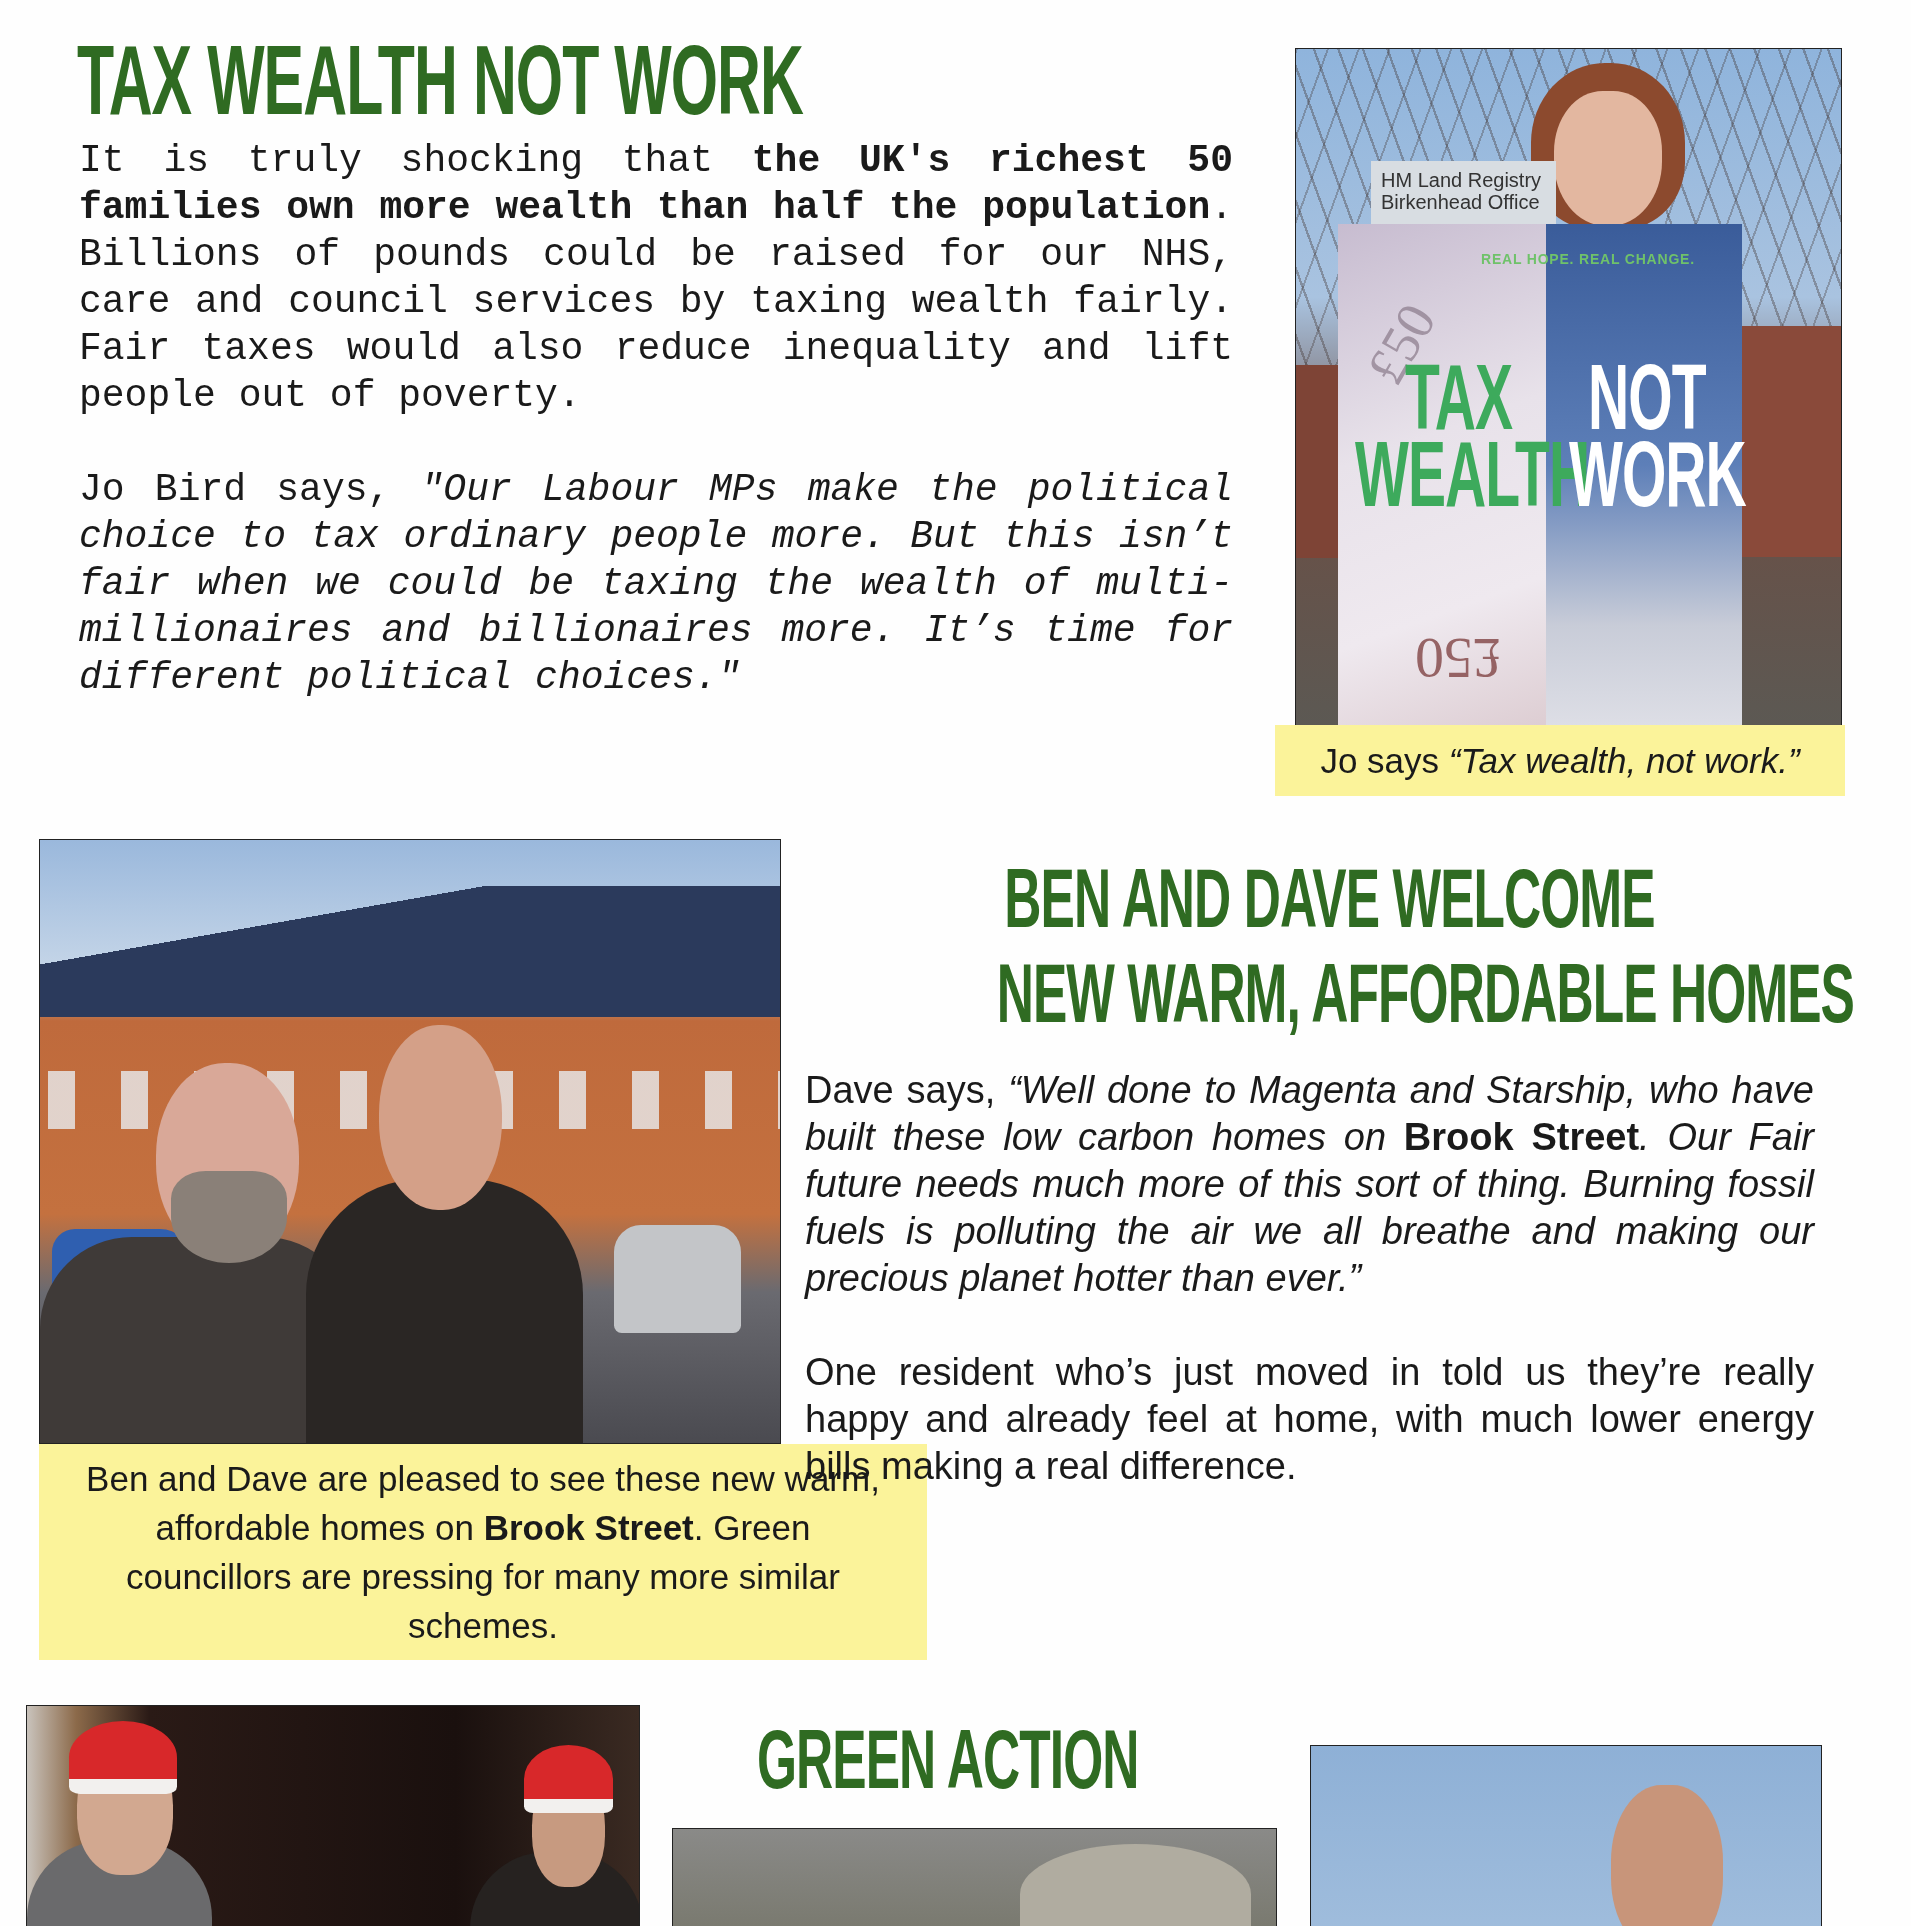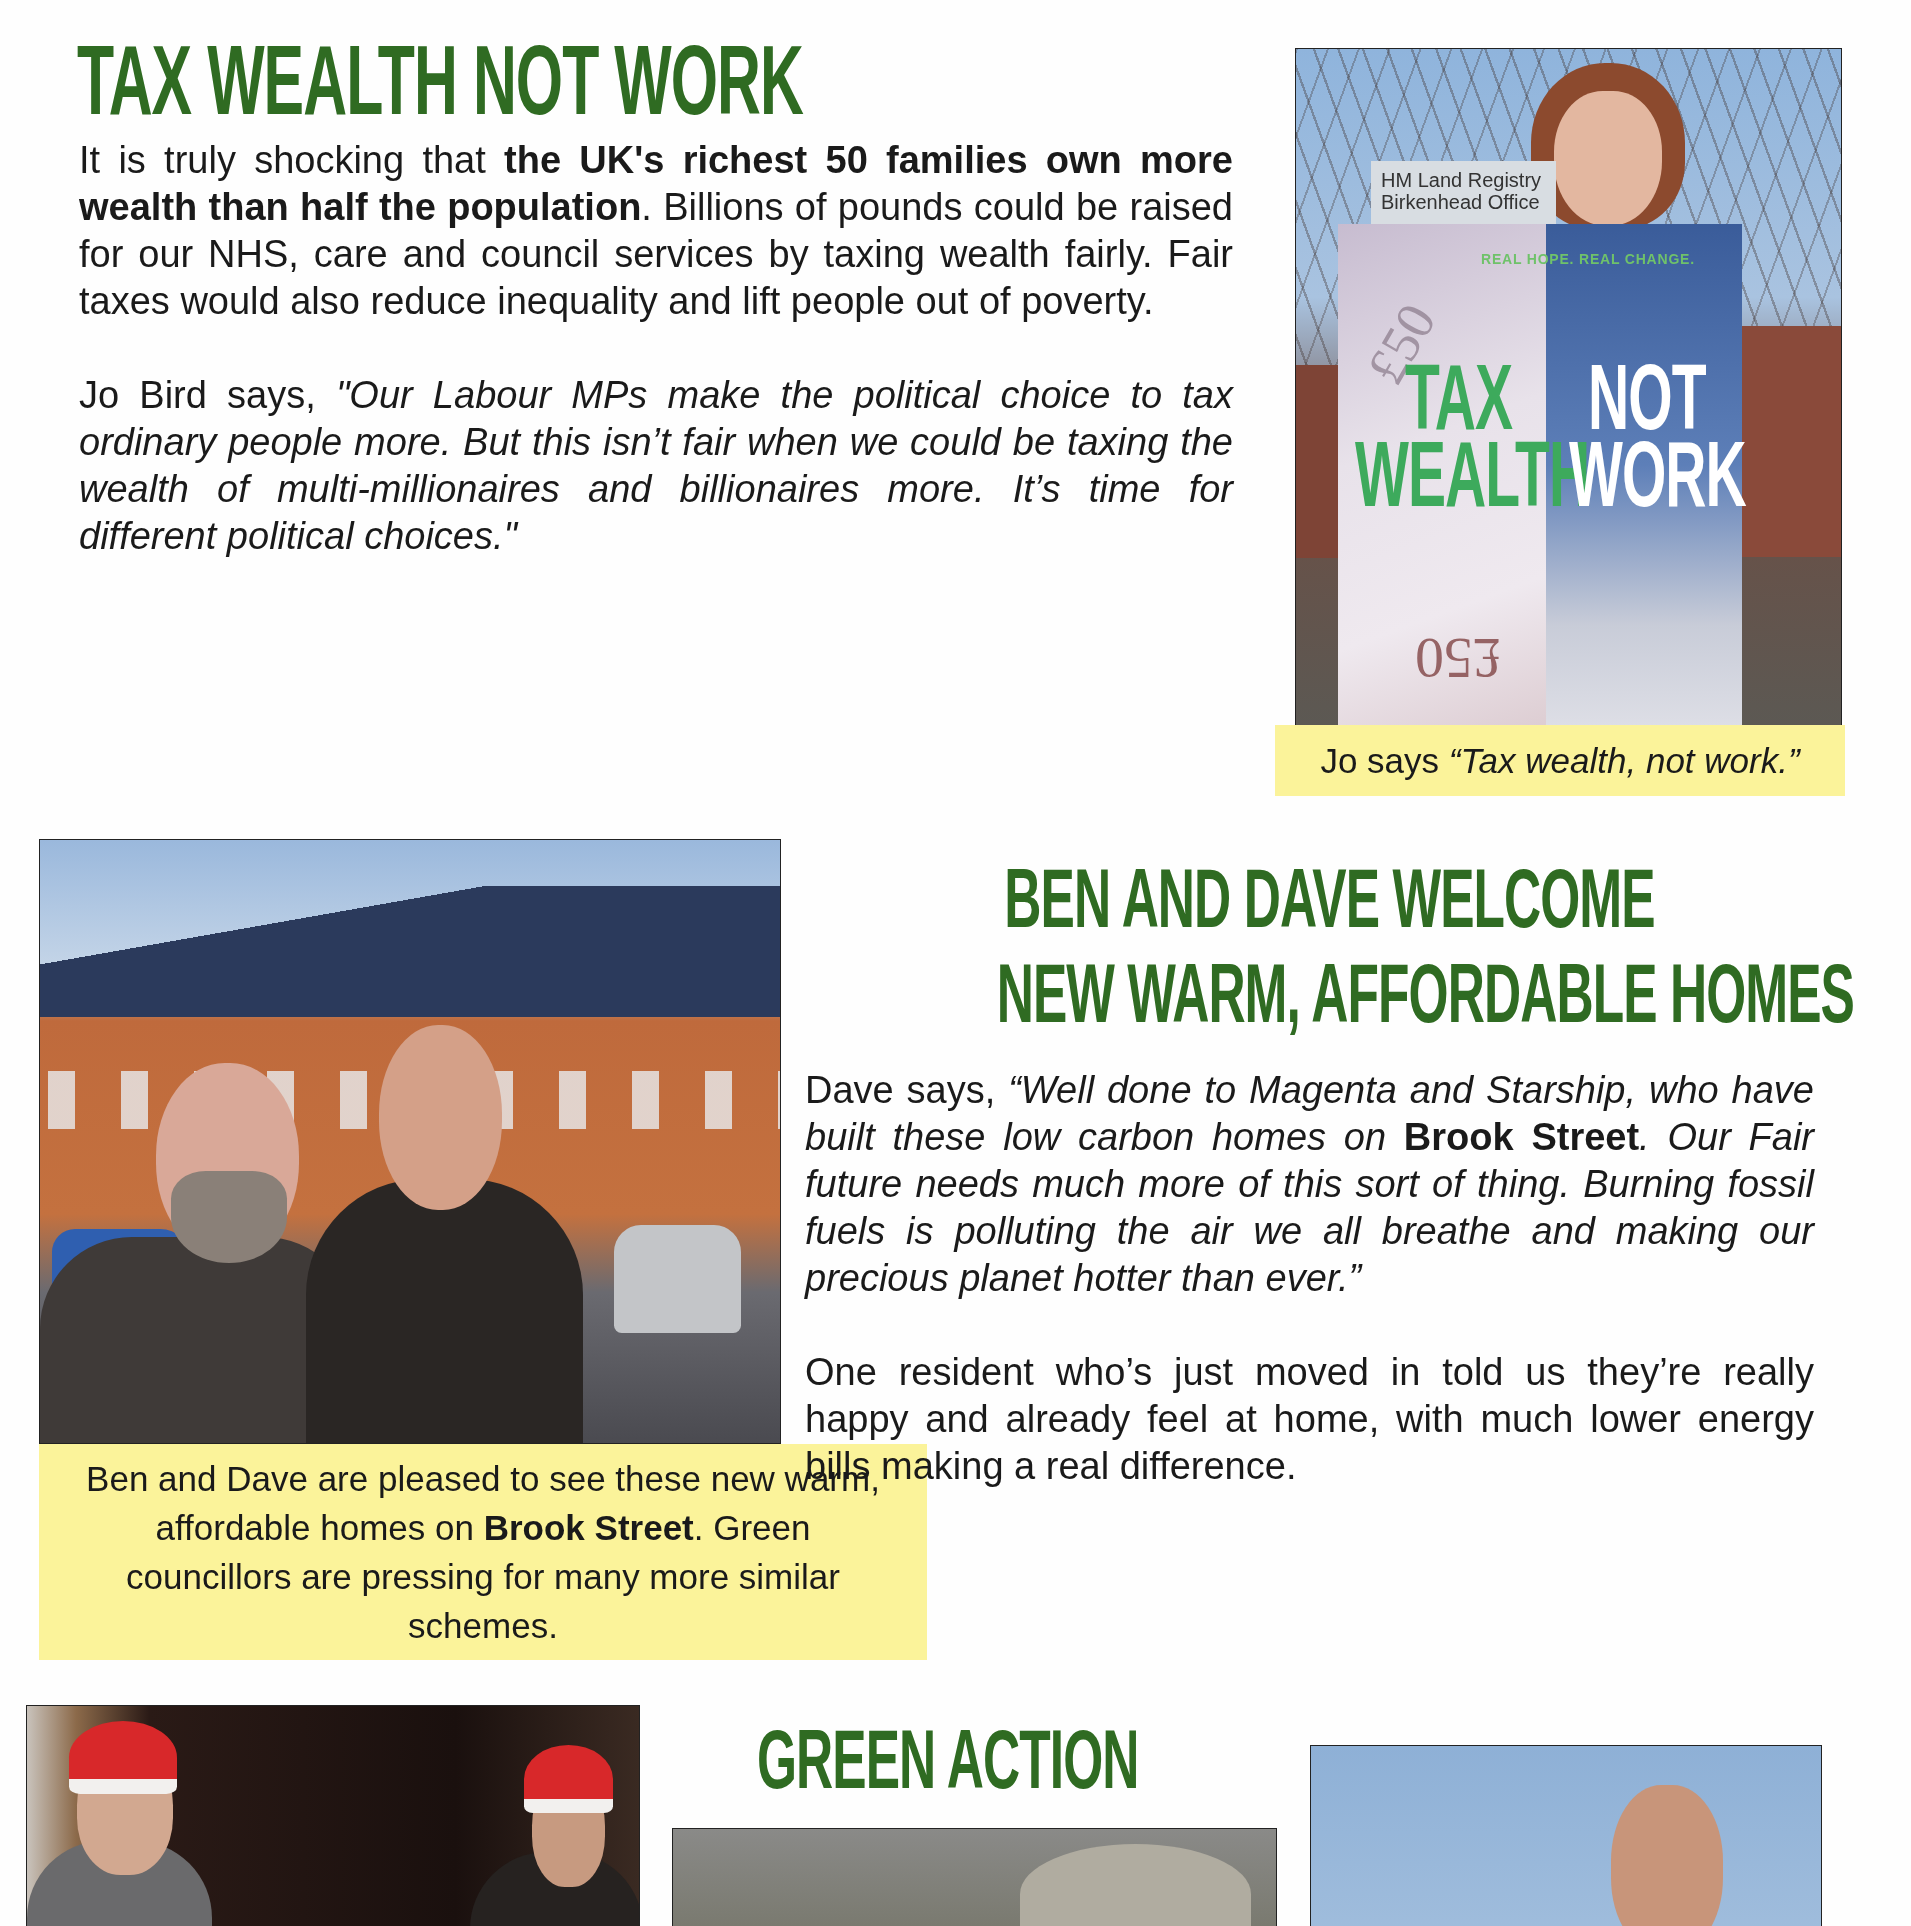--- a/index.html
+++ b/index.html
@@ -10,21 +10,21 @@
   .body-text p{margin:0 0 47px 0;}
   .body-text b{font-weight:bold;}
   .caption{background:#fbf39a;font-size:35px;line-height:49px;text-align:center;box-sizing:border-box;display:flex;align-items:center;justify-content:center;flex-direction:column;}
   .photo{overflow:hidden;box-sizing:border-box;border:1.5px solid #222;}
 </style>
 </head>
 <body>
 
 <div class="abs hd" style="left:77px;top:31px;font-size:98px;transform:scaleX(0.62);">TAX WEALTH NOT WORK</div>
 
-<div class="abs body-text" style="left:79px;top:137px;width:1154px;">
+<div class="abs body-text" style="left:79px;top:137px;width:1154px;font-family:Liberation Mono, monospace;">
   <p><span>It is truly shocking that </span><b>the UK's richest 50 families own more wealth than half the population</b><span>. Billions of pounds could be raised for our NHS, care and council services by taxing wealth fairly. Fair taxes would also reduce inequality and lift people out of poverty.</span></p>
   <p><span>Jo Bird says, </span><i>"Our Labour MPs make the political choice to tax ordinary people more. But this isn’t fair when we could be taxing the wealth of multi-millionaires and billionaires more. It’s time for different political choices."</i></p>
 </div>
 
 <div class="abs photo" style="left:1295px;top:48px;width:547px;height:711px;background:linear-gradient(180deg,#8fb4dc 0%,#a9c3e0 35%,#6b4f45 60%,#5a5a55 100%);">
 
   <div class="abs" style="left:0;top:0;width:100%;height:60%;background:repeating-linear-gradient(70deg,rgba(60,45,40,0.35) 0 2.3px,transparent 2.3px 23px),repeating-linear-gradient(110deg,rgba(60,45,40,0.3) 0 1.9px,transparent 1.9px 29px);"></div>
 
   <div class="abs" style="right:0;top:277px;width:139px;height:231px;background:#8a4a3a;"></div>
   <div class="abs" style="left:0;top:316px;width:77px;height:193px;background:#7e4436;"></div>

